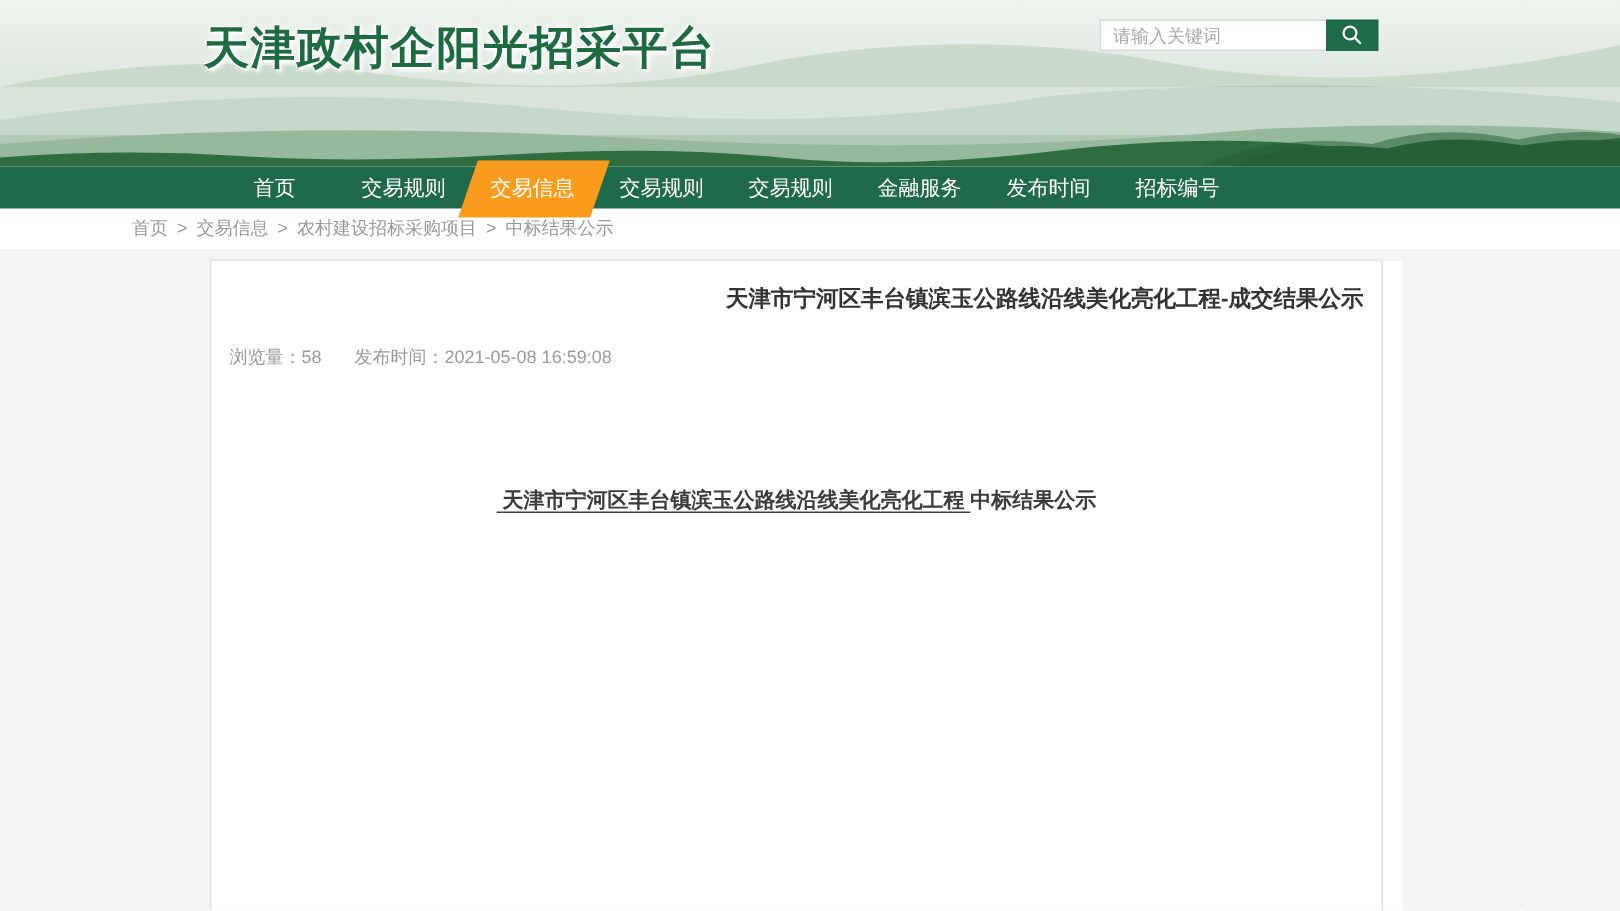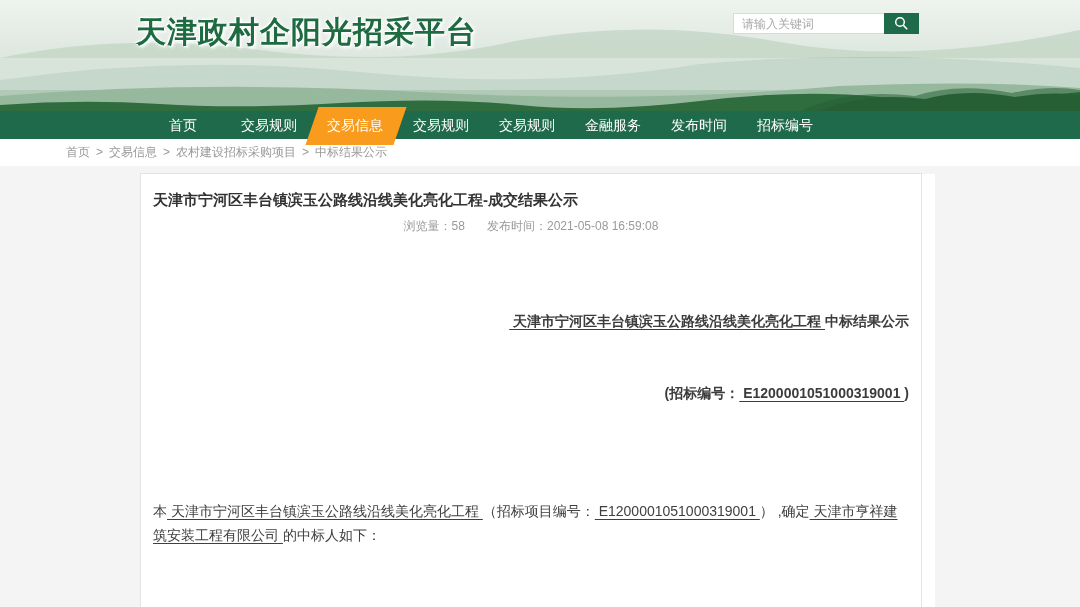--- a/index.html
+++ b/index.html
@@ -23,37 +23,37 @@
   .topnav { position:relative; width:1080px; height:28px; background:#1f6a4a;
     display:flex; padding-left:140px; z-index:5; }
   .nav-item { position:relative; width:86px; height:28px; line-height:28px; text-align:center;
     color:#fff; font-size:14px; cursor:pointer; }
   .nav-item .label { position:relative; z-index:2; }
   .nav-item.active .tab-bg { position:absolute; left:0; right:-2px; top:-4px; bottom:-6px;
     background:#f99b1c; transform:skewX(-19deg); z-index:1; }
 
   
   .crumbbar { width:1080px; height:27px; background:#fff; line-height:27px;
-    padding-left:66px; font-size:12px; color:#999; }
+    padding-left:88px; font-size:12px; color:#999; }
   .crumbbar span { color:#999; }
   .crumb { cursor:pointer; }
   .crumb-sep { margin:0 6px; }
 
   
   .page-body { width:1080px; height:441px; background:#f4f4f5; overflow:hidden; }
   .panel { position:relative; margin:7px 0 0 140px; width:782px; min-height:440px;
     background:#fff; border:1px solid #e3e3e3; padding:16px 12px 20px 12px; }
   .panel::after { content:""; position:absolute; top:0; right:-14px; width:13px; height:100%;
     background:#fff; }
-  .art-title { text-align:left; font-size:15px; font-weight:bold; color:#333; line-height:20px; }
-  .art-meta { margin-top:8px; text-align:center; font-size:12px; color:#9a9a9a; }
+  .art-title { text-align:right; font-size:15px; font-weight:bold; color:#333; line-height:20px; }
+  .art-meta { margin-top:20px; font-size:12px; color:#9a9a9a; }
   .art-meta .pub { margin-left:22px; }
   .doc { margin-top:26px; font-size:14px; color:#404040; line-height:24px; white-space:pre-wrap; }
   .doc p { margin:0; }
-  .center { text-align:right; }
+  .center { text-align:center; }
   .bold { font-weight:600; color:#3c3c3c; }
   .u { text-decoration:underline; text-underline-offset:3px; }
   .para { margin-top:22px !important; }
 </style>
 </head>
 <body>
 
 <header class="hero">
   <svg class="bg" viewBox="0 0 1080 111" preserveAspectRatio="none">
     <defs>
@@ -96,23 +96,21 @@
 
 <div class="crumbbar"><span class="crumb">首页</span><span class="crumb-sep">&gt;</span><span class="crumb">交易信息</span><span class="crumb-sep">&gt;</span><span class="crumb">农村建设招标采购项目</span><span class="crumb-sep">&gt;</span><span>中标结果公示</span></div>
 
 <main class="page-body">
   <article class="panel">
     <h2 class="art-title">天津市宁河区丰台镇滨玉公路线沿线美化亮化工程-成交结果公示</h2>
     <div class="art-meta"><span>浏览量：</span><span>58</span><span class="pub">发布时间：</span><span>2021-05-08 16:59:08</span></div>
 
     <div class="doc">
       <p class="center bold"><span class="u"> 天津市宁河区丰台镇滨玉公路线沿线美化亮化工程 </span><span>中标结果公示</span></p>
-      <p class="center bold"><span>(招标编号：</span><span class="u"> E1200001051000319001 </span><span>)</span></p>
 
-      <p class="para"><span>本</span><span class="u"> 天津市宁河区丰台镇滨玉公路线沿线美化亮化工程 </span><span>（招标项目编号：</span><span class="u"> E1200001051000319001 </span><span>） ,确定</span><span class="u"> 天津市亨祥建筑安装工程有限公司 </span><span>的中标人如下：</span></p>
 
       
       
       
       
       
       
       
       
       

